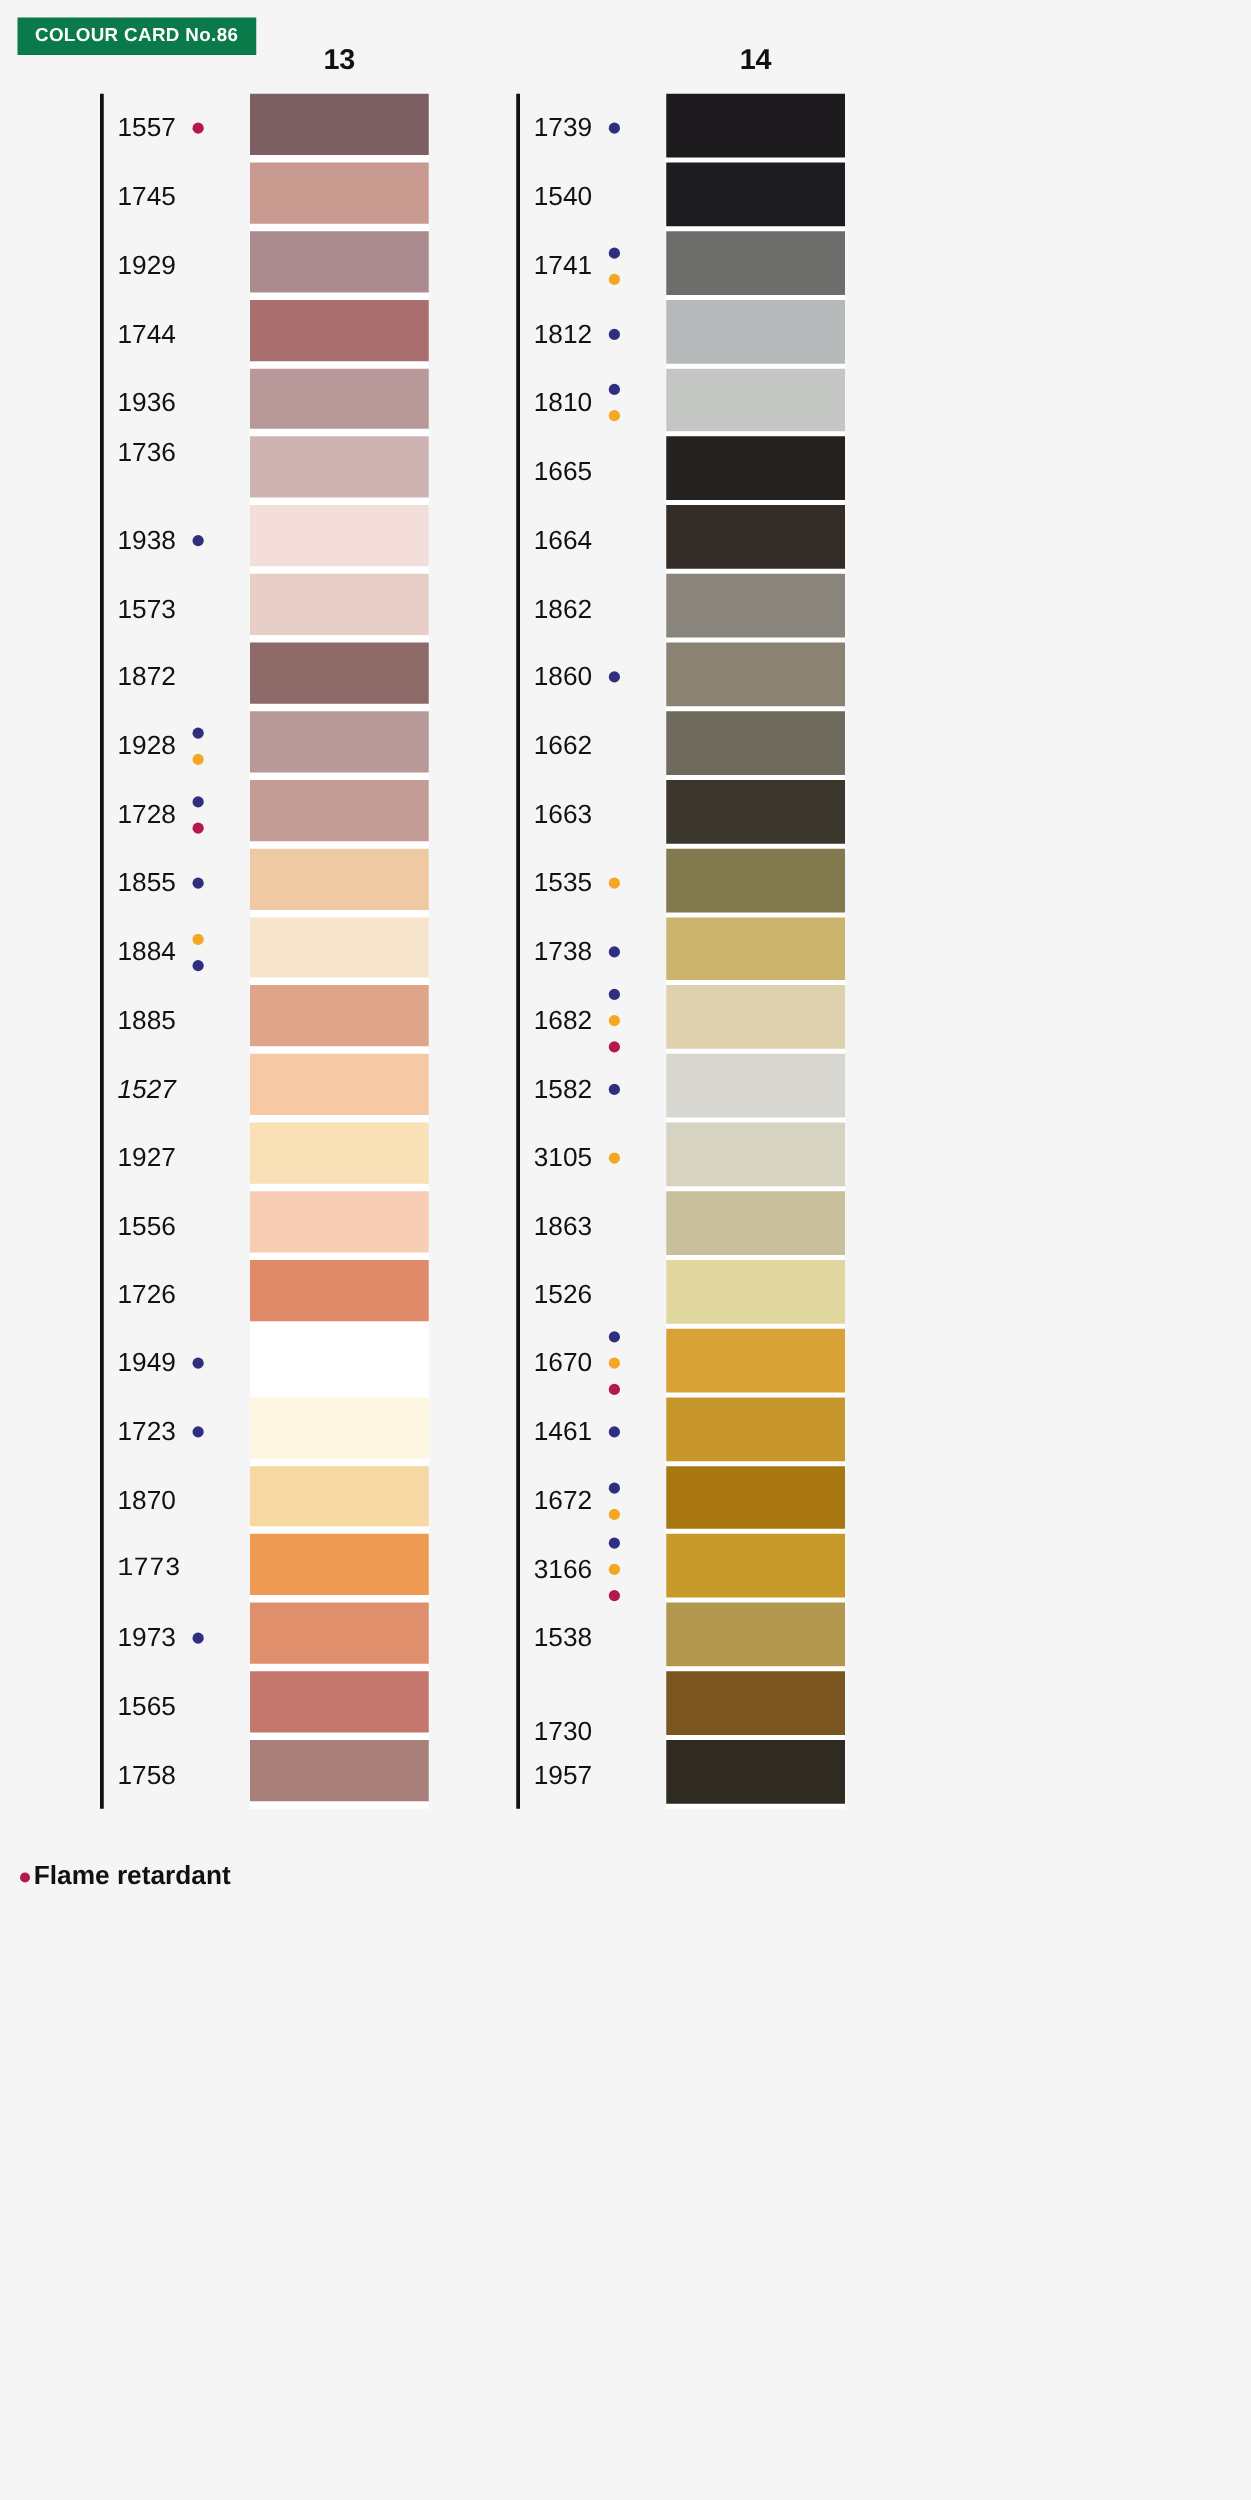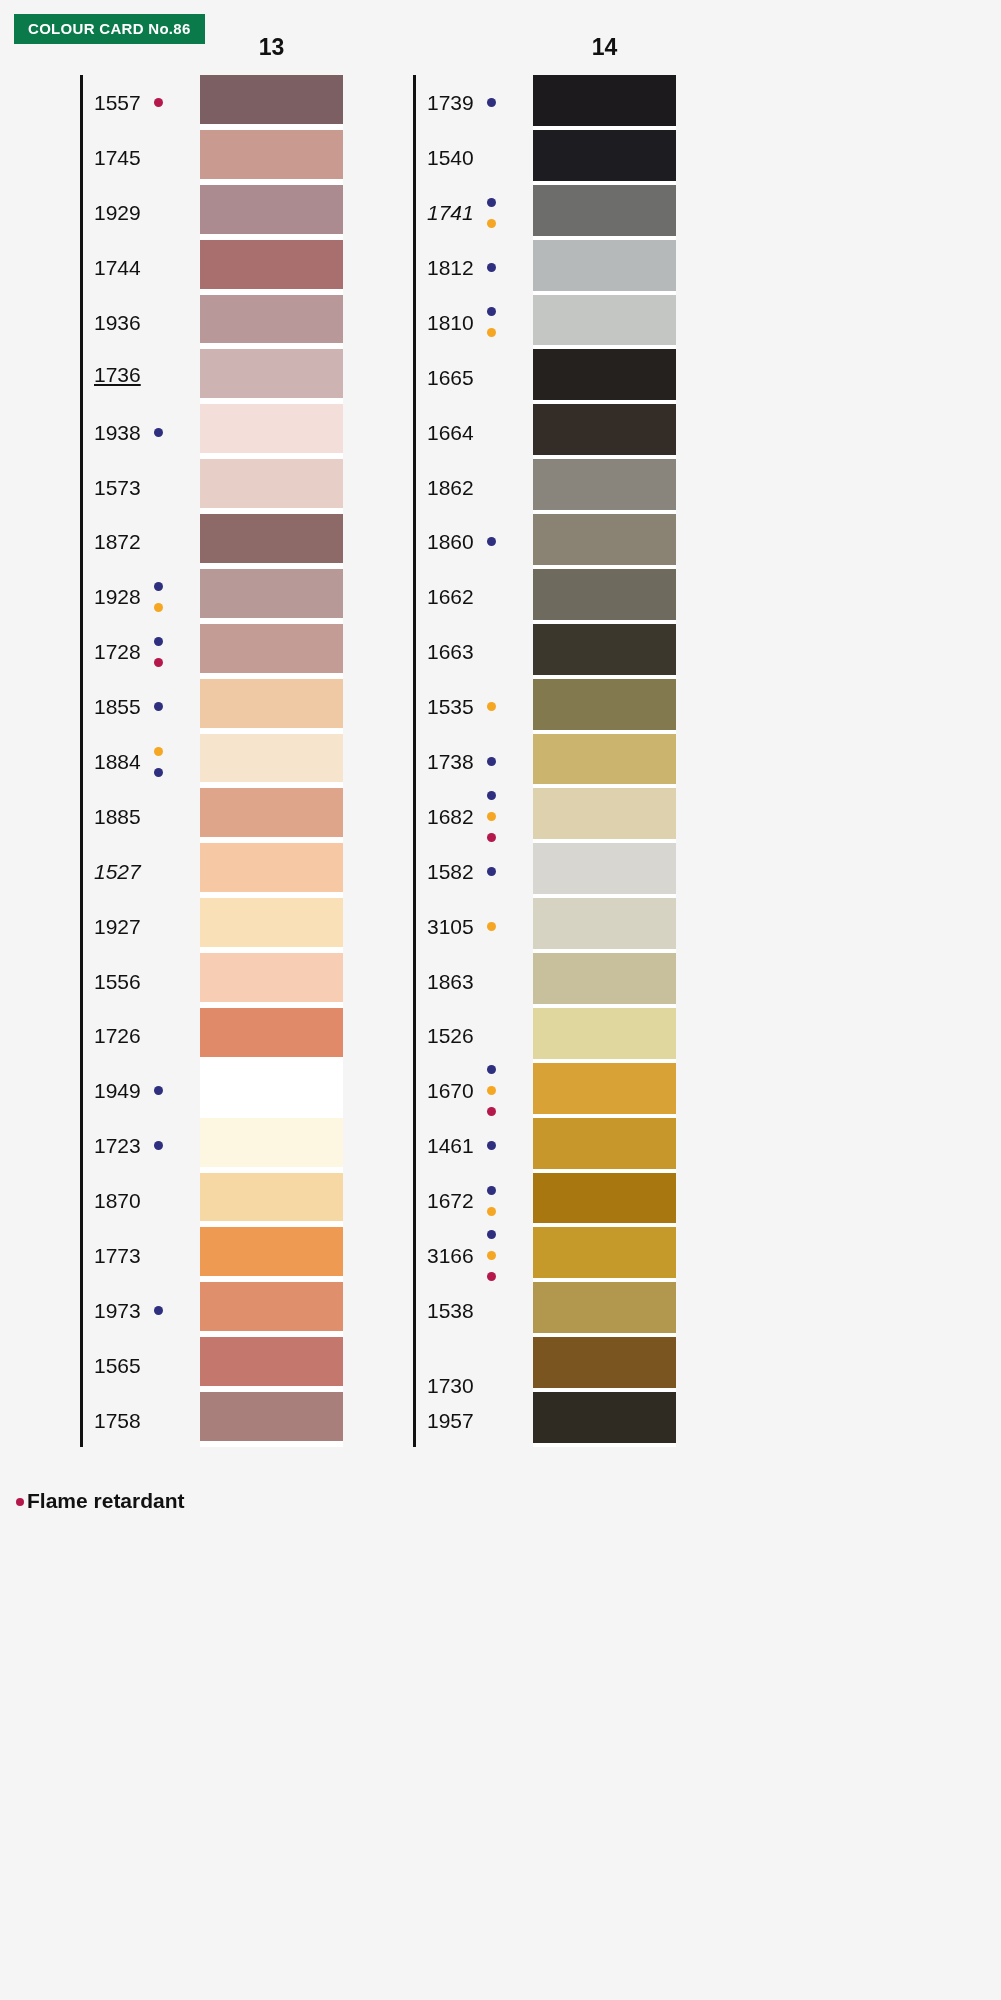--- a/index.html
+++ b/index.html
@@ -134,21 +134,21 @@
 
 <div class="column" id="column-13">
   <div class="col-rule"></div>
   <div class="labels">
       <div class="row-label" style="top: 17.44px;">1557</div>
       <div class="dot dot-crimson" style="top: 23.44px; left: 74px;"></div>
       <div class="row-label" style="top: 72.32px;">1745</div>
       <div class="row-label" style="top: 127.2px;">1929</div>
       <div class="row-label" style="top: 182.08px;">1744</div>
       <div class="row-label" style="top: 236.96px;">1936</div>
-      <div class="row-label" style="top: 289px; text-decoration: underline;">1736</div>
+      <div class="row-label" style="top: 277px;">1736</div>
       <div class="row-label" style="top: 346.72px;">1938</div>
       <div class="dot dot-navy" style="top: 352.72px; left: 74px;"></div>
       <div class="row-label" style="top: 401.6px;">1573</div>
       <div class="row-label" style="top: 456.48px;">1872</div>
       <div class="row-label" style="top: 511.36px;">1928</div>
       <div class="dot dot-navy" style="top: 506.86px; left: 74px;"></div>
       <div class="dot dot-amber" style="top: 527.86px; left: 74px;"></div>
       <div class="row-label" style="top: 566.24px;">1728</div>
       <div class="dot dot-navy" style="top: 561.74px; left: 74px;"></div>
       <div class="dot dot-crimson" style="top: 582.74px; left: 74px;"></div>
@@ -160,21 +160,21 @@
       <div class="row-label" style="top: 730.88px;">1885</div>
       <div class="row-label" style="top: 785.76px; font-style: italic;">1527</div>
       <div class="row-label" style="top: 840.64px;">1927</div>
       <div class="row-label" style="top: 895.52px;">1556</div>
       <div class="row-label" style="top: 950.4px;">1726</div>
       <div class="row-label" style="top: 1005.28px;">1949</div>
       <div class="dot dot-navy" style="top: 1011.28px; left: 74px;"></div>
       <div class="row-label" style="top: 1060.16px;">1723</div>
       <div class="dot dot-navy" style="top: 1066.16px; left: 74px;"></div>
       <div class="row-label" style="top: 1115.04px;">1870</div>
-      <div class="row-label" style="top: 1169.92px;">1773</div>
+      <div class="row-label" style="top: 1169.92px; font-family: Liberation Mono, monospace;">1773</div>
       <div class="row-label" style="top: 1224.8px;">1973</div>
       <div class="dot dot-navy" style="top: 1230.8px; left: 74px;"></div>
       <div class="row-label" style="top: 1279.68px;">1565</div>
       <div class="row-label" style="top: 1334.56px;">1758</div>
     </div>
   <div class="swatches">
       <div class="swatch" style="position: absolute; top: 0px; height: 48.88px; background: rgb(124, 95, 98);"></div>
       <div class="swatch" style="position: absolute; top: 54.88px; height: 48.88px; background: rgb(200, 154, 144);"></div>
       <div class="swatch" style="position: absolute; top: 109.76px; height: 48.88px; background: rgb(171, 139, 143);"></div>
       <div class="swatch" style="position: absolute; top: 164.64px; height: 48.88px; background: rgb(169, 111, 111);"></div>
@@ -201,21 +201,21 @@
       <div class="swatch" style="position: absolute; top: 1317.12px; height: 48.88px; background: rgb(168, 127, 123);"></div>
     </div>
 </div>
 
 <div class="column" id="column-14">
   <div class="col-rule"></div>
   <div class="labels">
       <div class="row-label" style="top: 17.44px;">1739</div>
       <div class="dot dot-navy" style="top: 23.44px; left: 74px;"></div>
       <div class="row-label" style="top: 72.32px;">1540</div>
-      <div class="row-label" style="top: 127.2px; font-style: italic;">1741</div>
+      <div class="row-label" style="top: 127.2px;">1741</div>
       <div class="dot dot-navy" style="top: 122.7px; left: 74px;"></div>
       <div class="dot dot-amber" style="top: 143.7px; left: 74px;"></div>
       <div class="row-label" style="top: 182.08px;">1812</div>
       <div class="dot dot-navy" style="top: 188.08px; left: 74px;"></div>
       <div class="row-label" style="top: 236.96px;">1810</div>
       <div class="dot dot-navy" style="top: 232.46px; left: 74px;"></div>
       <div class="dot dot-amber" style="top: 253.46px; left: 74px;"></div>
       <div class="row-label" style="top: 291.84px;">1665</div>
       <div class="row-label" style="top: 346.72px;">1664</div>
       <div class="row-label" style="top: 401.6px;">1862</div>

